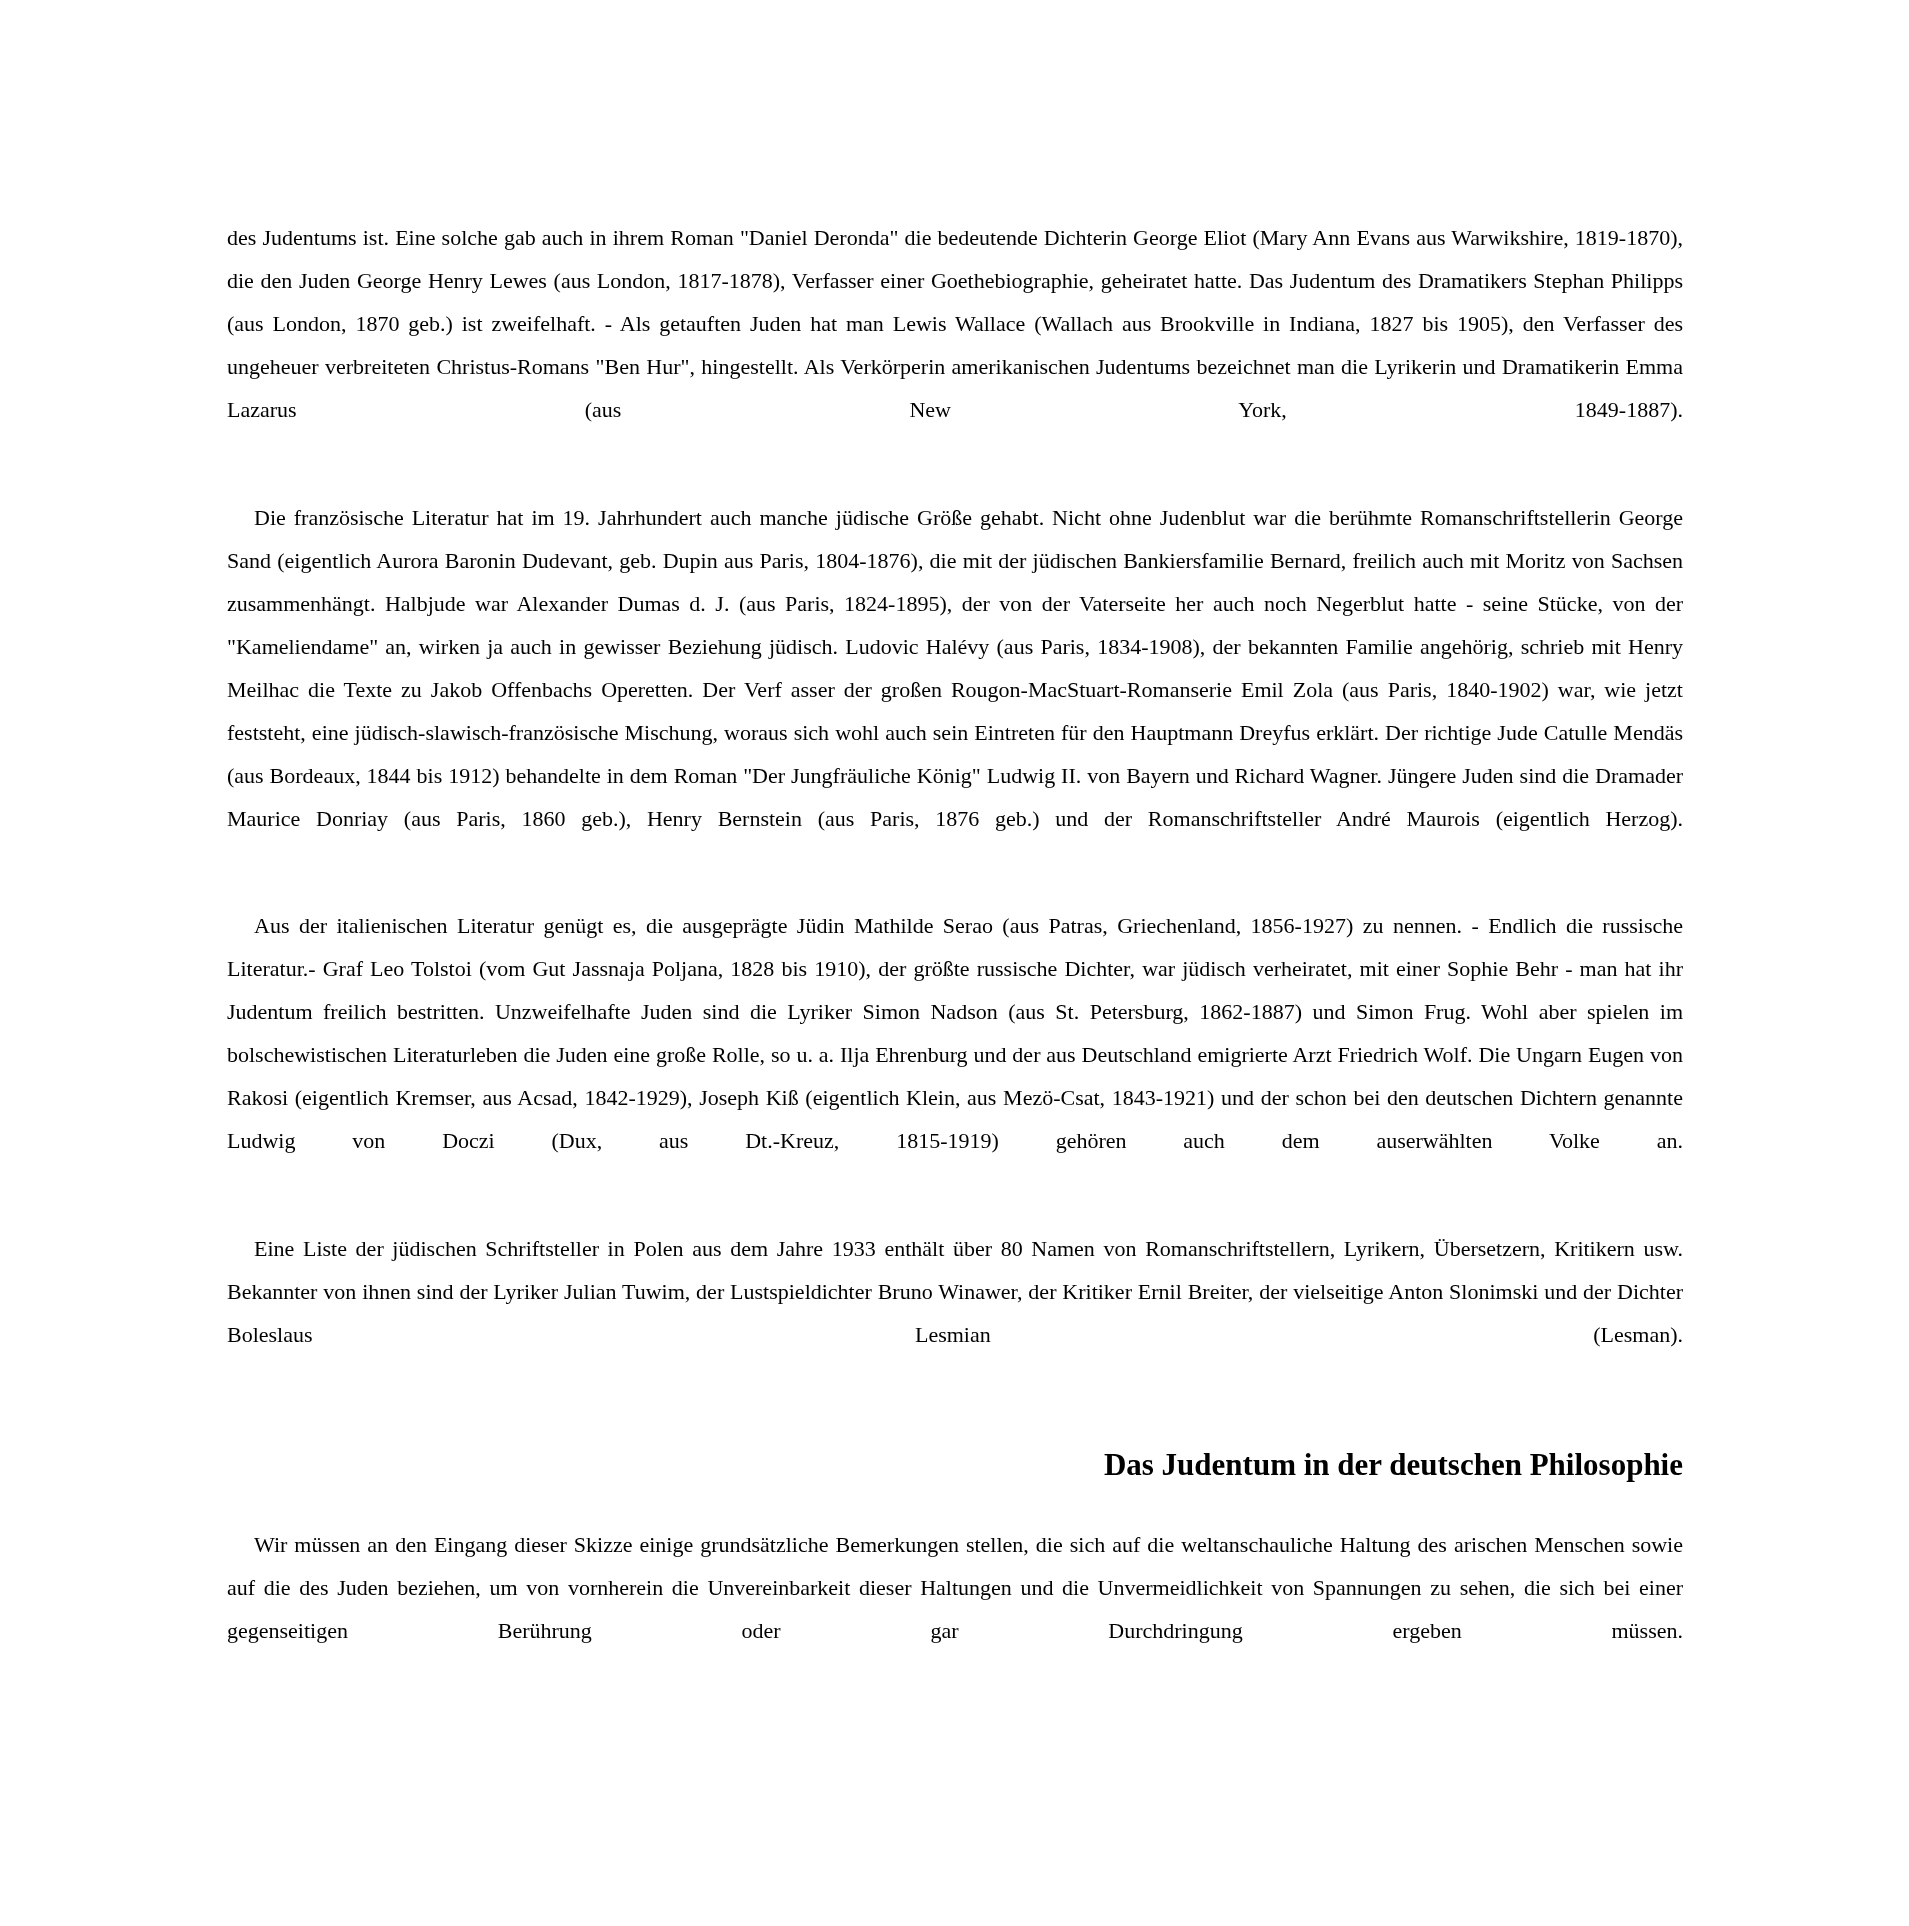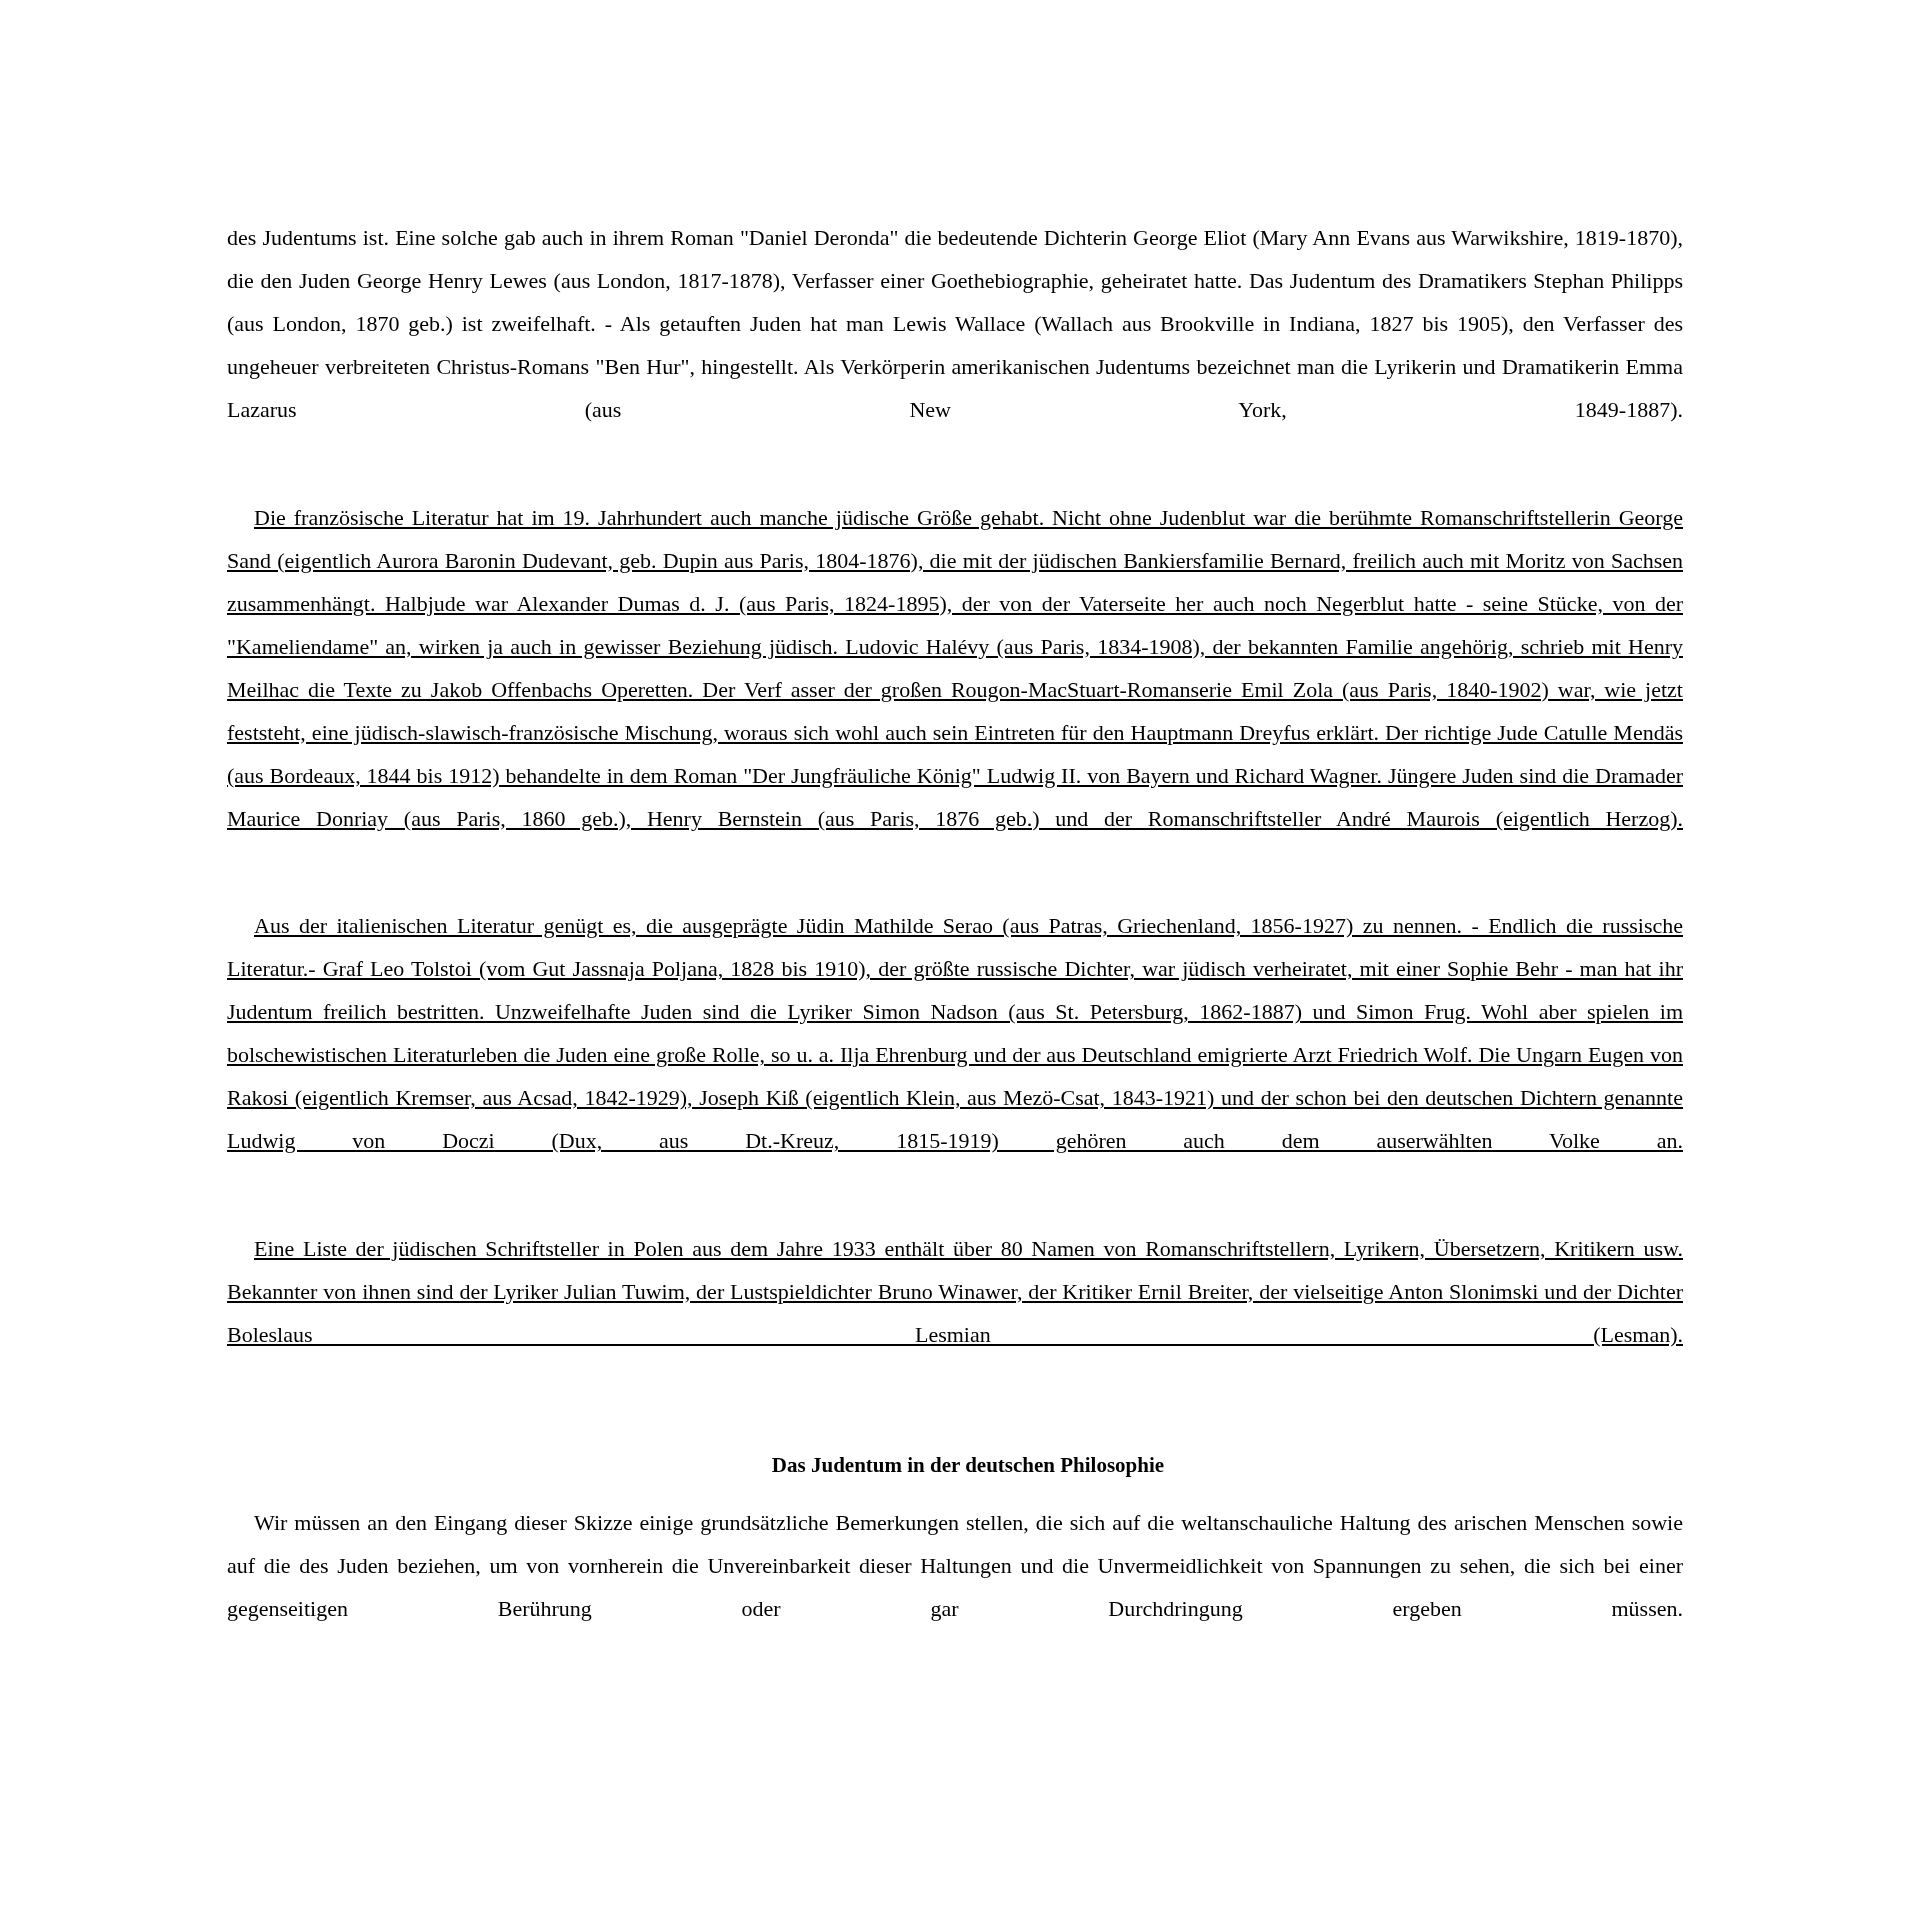--- a/index.html
+++ b/index.html
@@ -51,29 +51,28 @@
   .para.indent {
     text-indent: 27px;
   }
 
   .para.no-indent {
     text-indent: 0;
   }
 
   .para.gap-before {
     margin-top: 20px;
-    text-decoration: underline;
   }
 
   .section-heading {
-    font-size: 21px;
+    font-size: 31px;
     line-height: 42px;
     font-weight: bold;
-    text-align: center;
-    margin: 45px 0 15px 0;
+    text-align: right;
+    margin: 45px 0 37px 0;
     padding-left: 26px;
     letter-spacing: 0px;
   }
 </style>
 </head>
 <body>
 
 <div class="page">
 
   <div class="text-column">

